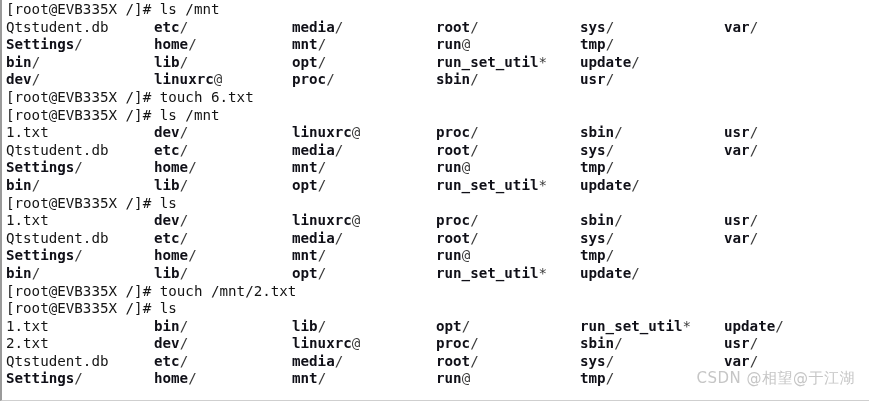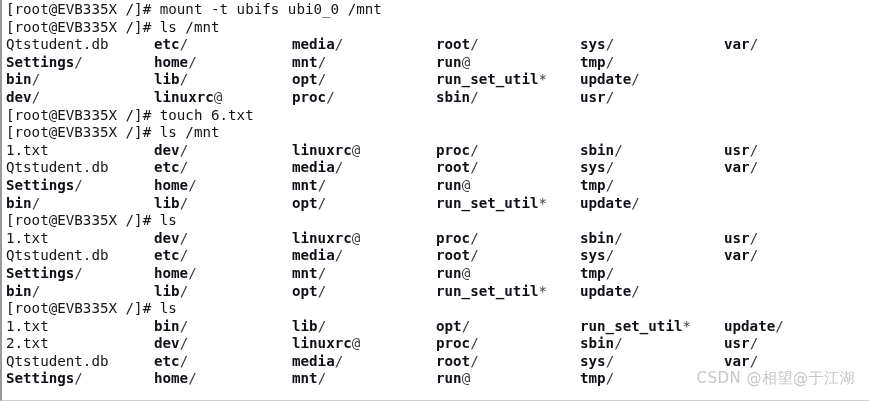--- a/index.html
+++ b/index.html
@@ -82,37 +82,37 @@
     color: #c6c6c6;
     letter-spacing: 0.5px;
     white-space: pre;
   }
 </style>
 </head>
 <body>
 
 <div id="terminal">
   <div class="term-body" id="term-body">
-      <div class="line prompt-line"><span>[root@EVB335X /]# </span><span>mount -t ubifs ubi0_0 /mnt</span></div>
       <div class="line prompt-line"><span>[root@EVB335X /]# </span><span>ls /mnt</span></div>
       <div class="line ls-line"><span class="cell" style="left: 0px;"><span class="f-file">Qtstudent.db</span></span><span class="cell" style="left: 148px;"><span class="f-dir">etc</span><span class="suffix">/</span></span><span class="cell" style="left: 286px;"><span class="f-dir">media</span><span class="suffix">/</span></span><span class="cell" style="left: 430px;"><span class="f-dir">root</span><span class="suffix">/</span></span><span class="cell" style="left: 574px;"><span class="f-dir">sys</span><span class="suffix">/</span></span><span class="cell" style="left: 718px;"><span class="f-dir">var</span><span class="suffix">/</span></span></div>
       <div class="line ls-line"><span class="cell" style="left: 0px;"><span class="f-dir">Settings</span><span class="suffix">/</span></span><span class="cell" style="left: 148px;"><span class="f-dir">home</span><span class="suffix">/</span></span><span class="cell" style="left: 286px;"><span class="f-dir">mnt</span><span class="suffix">/</span></span><span class="cell" style="left: 430px;"><span class="f-link">run</span><span class="suffix">@</span></span><span class="cell" style="left: 574px;"><span class="f-dir">tmp</span><span class="suffix">/</span></span></div>
       <div class="line ls-line"><span class="cell" style="left: 0px;"><span class="f-dir">bin</span><span class="suffix">/</span></span><span class="cell" style="left: 148px;"><span class="f-dir">lib</span><span class="suffix">/</span></span><span class="cell" style="left: 286px;"><span class="f-dir">opt</span><span class="suffix">/</span></span><span class="cell" style="left: 430px;"><span class="f-exec">run_set_util</span><span class="suffix">*</span></span><span class="cell" style="left: 574px;"><span class="f-dir">update</span><span class="suffix">/</span></span></div>
       <div class="line ls-line"><span class="cell" style="left: 0px;"><span class="f-dir">dev</span><span class="suffix">/</span></span><span class="cell" style="left: 148px;"><span class="f-link">linuxrc</span><span class="suffix">@</span></span><span class="cell" style="left: 286px;"><span class="f-dir">proc</span><span class="suffix">/</span></span><span class="cell" style="left: 430px;"><span class="f-dir">sbin</span><span class="suffix">/</span></span><span class="cell" style="left: 574px;"><span class="f-dir">usr</span><span class="suffix">/</span></span></div>
       <div class="line prompt-line"><span>[root@EVB335X /]# </span><span>touch 6.txt</span></div>
       <div class="line prompt-line"><span>[root@EVB335X /]# </span><span>ls /mnt</span></div>
       <div class="line ls-line"><span class="cell" style="left: 0px;"><span class="f-file">1.txt</span></span><span class="cell" style="left: 148px;"><span class="f-dir">dev</span><span class="suffix">/</span></span><span class="cell" style="left: 286px;"><span class="f-link">linuxrc</span><span class="suffix">@</span></span><span class="cell" style="left: 430px;"><span class="f-dir">proc</span><span class="suffix">/</span></span><span class="cell" style="left: 574px;"><span class="f-dir">sbin</span><span class="suffix">/</span></span><span class="cell" style="left: 718px;"><span class="f-dir">usr</span><span class="suffix">/</span></span></div>
       <div class="line ls-line"><span class="cell" style="left: 0px;"><span class="f-file">Qtstudent.db</span></span><span class="cell" style="left: 148px;"><span class="f-dir">etc</span><span class="suffix">/</span></span><span class="cell" style="left: 286px;"><span class="f-dir">media</span><span class="suffix">/</span></span><span class="cell" style="left: 430px;"><span class="f-dir">root</span><span class="suffix">/</span></span><span class="cell" style="left: 574px;"><span class="f-dir">sys</span><span class="suffix">/</span></span><span class="cell" style="left: 718px;"><span class="f-dir">var</span><span class="suffix">/</span></span></div>
       <div class="line ls-line"><span class="cell" style="left: 0px;"><span class="f-dir">Settings</span><span class="suffix">/</span></span><span class="cell" style="left: 148px;"><span class="f-dir">home</span><span class="suffix">/</span></span><span class="cell" style="left: 286px;"><span class="f-dir">mnt</span><span class="suffix">/</span></span><span class="cell" style="left: 430px;"><span class="f-link">run</span><span class="suffix">@</span></span><span class="cell" style="left: 574px;"><span class="f-dir">tmp</span><span class="suffix">/</span></span></div>
       <div class="line ls-line"><span class="cell" style="left: 0px;"><span class="f-dir">bin</span><span class="suffix">/</span></span><span class="cell" style="left: 148px;"><span class="f-dir">lib</span><span class="suffix">/</span></span><span class="cell" style="left: 286px;"><span class="f-dir">opt</span><span class="suffix">/</span></span><span class="cell" style="left: 430px;"><span class="f-exec">run_set_util</span><span class="suffix">*</span></span><span class="cell" style="left: 574px;"><span class="f-dir">update</span><span class="suffix">/</span></span></div>
       <div class="line prompt-line"><span>[root@EVB335X /]# </span><span>ls</span></div>
       <div class="line ls-line"><span class="cell" style="left: 0px;"><span class="f-file">1.txt</span></span><span class="cell" style="left: 148px;"><span class="f-dir">dev</span><span class="suffix">/</span></span><span class="cell" style="left: 286px;"><span class="f-link">linuxrc</span><span class="suffix">@</span></span><span class="cell" style="left: 430px;"><span class="f-dir">proc</span><span class="suffix">/</span></span><span class="cell" style="left: 574px;"><span class="f-dir">sbin</span><span class="suffix">/</span></span><span class="cell" style="left: 718px;"><span class="f-dir">usr</span><span class="suffix">/</span></span></div>
       <div class="line ls-line"><span class="cell" style="left: 0px;"><span class="f-file">Qtstudent.db</span></span><span class="cell" style="left: 148px;"><span class="f-dir">etc</span><span class="suffix">/</span></span><span class="cell" style="left: 286px;"><span class="f-dir">media</span><span class="suffix">/</span></span><span class="cell" style="left: 430px;"><span class="f-dir">root</span><span class="suffix">/</span></span><span class="cell" style="left: 574px;"><span class="f-dir">sys</span><span class="suffix">/</span></span><span class="cell" style="left: 718px;"><span class="f-dir">var</span><span class="suffix">/</span></span></div>
       <div class="line ls-line"><span class="cell" style="left: 0px;"><span class="f-dir">Settings</span><span class="suffix">/</span></span><span class="cell" style="left: 148px;"><span class="f-dir">home</span><span class="suffix">/</span></span><span class="cell" style="left: 286px;"><span class="f-dir">mnt</span><span class="suffix">/</span></span><span class="cell" style="left: 430px;"><span class="f-link">run</span><span class="suffix">@</span></span><span class="cell" style="left: 574px;"><span class="f-dir">tmp</span><span class="suffix">/</span></span></div>
       <div class="line ls-line"><span class="cell" style="left: 0px;"><span class="f-dir">bin</span><span class="suffix">/</span></span><span class="cell" style="left: 148px;"><span class="f-dir">lib</span><span class="suffix">/</span></span><span class="cell" style="left: 286px;"><span class="f-dir">opt</span><span class="suffix">/</span></span><span class="cell" style="left: 430px;"><span class="f-exec">run_set_util</span><span class="suffix">*</span></span><span class="cell" style="left: 574px;"><span class="f-dir">update</span><span class="suffix">/</span></span></div>
+      <div class="line prompt-line"><span>[root@EVB335X /]# </span><span>touch /mnt/2.txt</span></div>
       <div class="line prompt-line"><span>[root@EVB335X /]# </span><span>ls</span></div>
       <div class="line ls-line"><span class="cell" style="left: 0px;"><span class="f-file">1.txt</span></span><span class="cell" style="left: 148px;"><span class="f-dir">bin</span><span class="suffix">/</span></span><span class="cell" style="left: 286px;"><span class="f-dir">lib</span><span class="suffix">/</span></span><span class="cell" style="left: 430px;"><span class="f-dir">opt</span><span class="suffix">/</span></span><span class="cell" style="left: 574px;"><span class="f-exec">run_set_util</span><span class="suffix">*</span></span><span class="cell" style="left: 718px;"><span class="f-dir">update</span><span class="suffix">/</span></span></div>
       <div class="line ls-line"><span class="cell" style="left: 0px;"><span class="f-file">2.txt</span></span><span class="cell" style="left: 148px;"><span class="f-dir">dev</span><span class="suffix">/</span></span><span class="cell" style="left: 286px;"><span class="f-link">linuxrc</span><span class="suffix">@</span></span><span class="cell" style="left: 430px;"><span class="f-dir">proc</span><span class="suffix">/</span></span><span class="cell" style="left: 574px;"><span class="f-dir">sbin</span><span class="suffix">/</span></span><span class="cell" style="left: 718px;"><span class="f-dir">usr</span><span class="suffix">/</span></span></div>
       <div class="line ls-line"><span class="cell" style="left: 0px;"><span class="f-file">Qtstudent.db</span></span><span class="cell" style="left: 148px;"><span class="f-dir">etc</span><span class="suffix">/</span></span><span class="cell" style="left: 286px;"><span class="f-dir">media</span><span class="suffix">/</span></span><span class="cell" style="left: 430px;"><span class="f-dir">root</span><span class="suffix">/</span></span><span class="cell" style="left: 574px;"><span class="f-dir">sys</span><span class="suffix">/</span></span><span class="cell" style="left: 718px;"><span class="f-dir">var</span><span class="suffix">/</span></span></div>
       <div class="line ls-line"><span class="cell" style="left: 0px;"><span class="f-dir">Settings</span><span class="suffix">/</span></span><span class="cell" style="left: 148px;"><span class="f-dir">home</span><span class="suffix">/</span></span><span class="cell" style="left: 286px;"><span class="f-dir">mnt</span><span class="suffix">/</span></span><span class="cell" style="left: 430px;"><span class="f-link">run</span><span class="suffix">@</span></span><span class="cell" style="left: 574px;"><span class="f-dir">tmp</span><span class="suffix">/</span></span></div>
     </div>
   <div class="watermark">CSDN @相望@于江湖</div>
 </div>
 
 </body></html>

